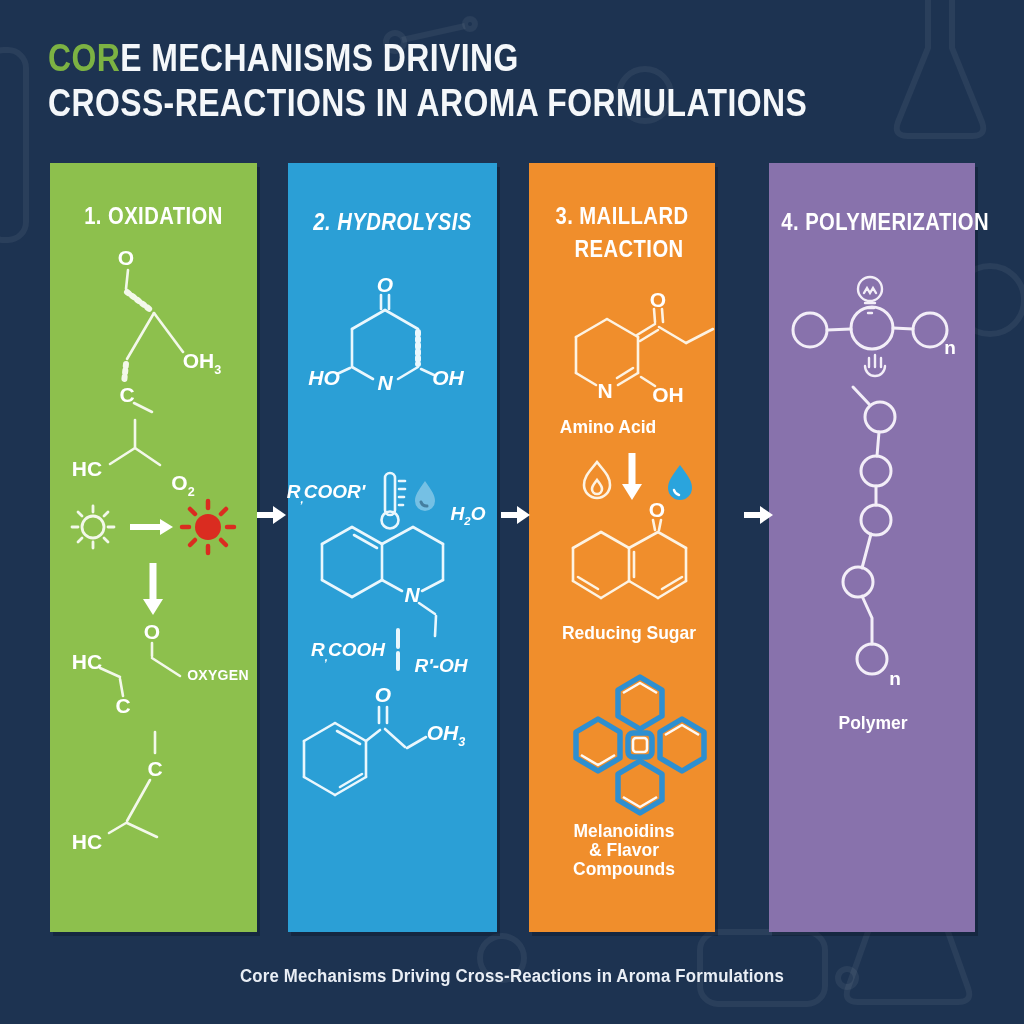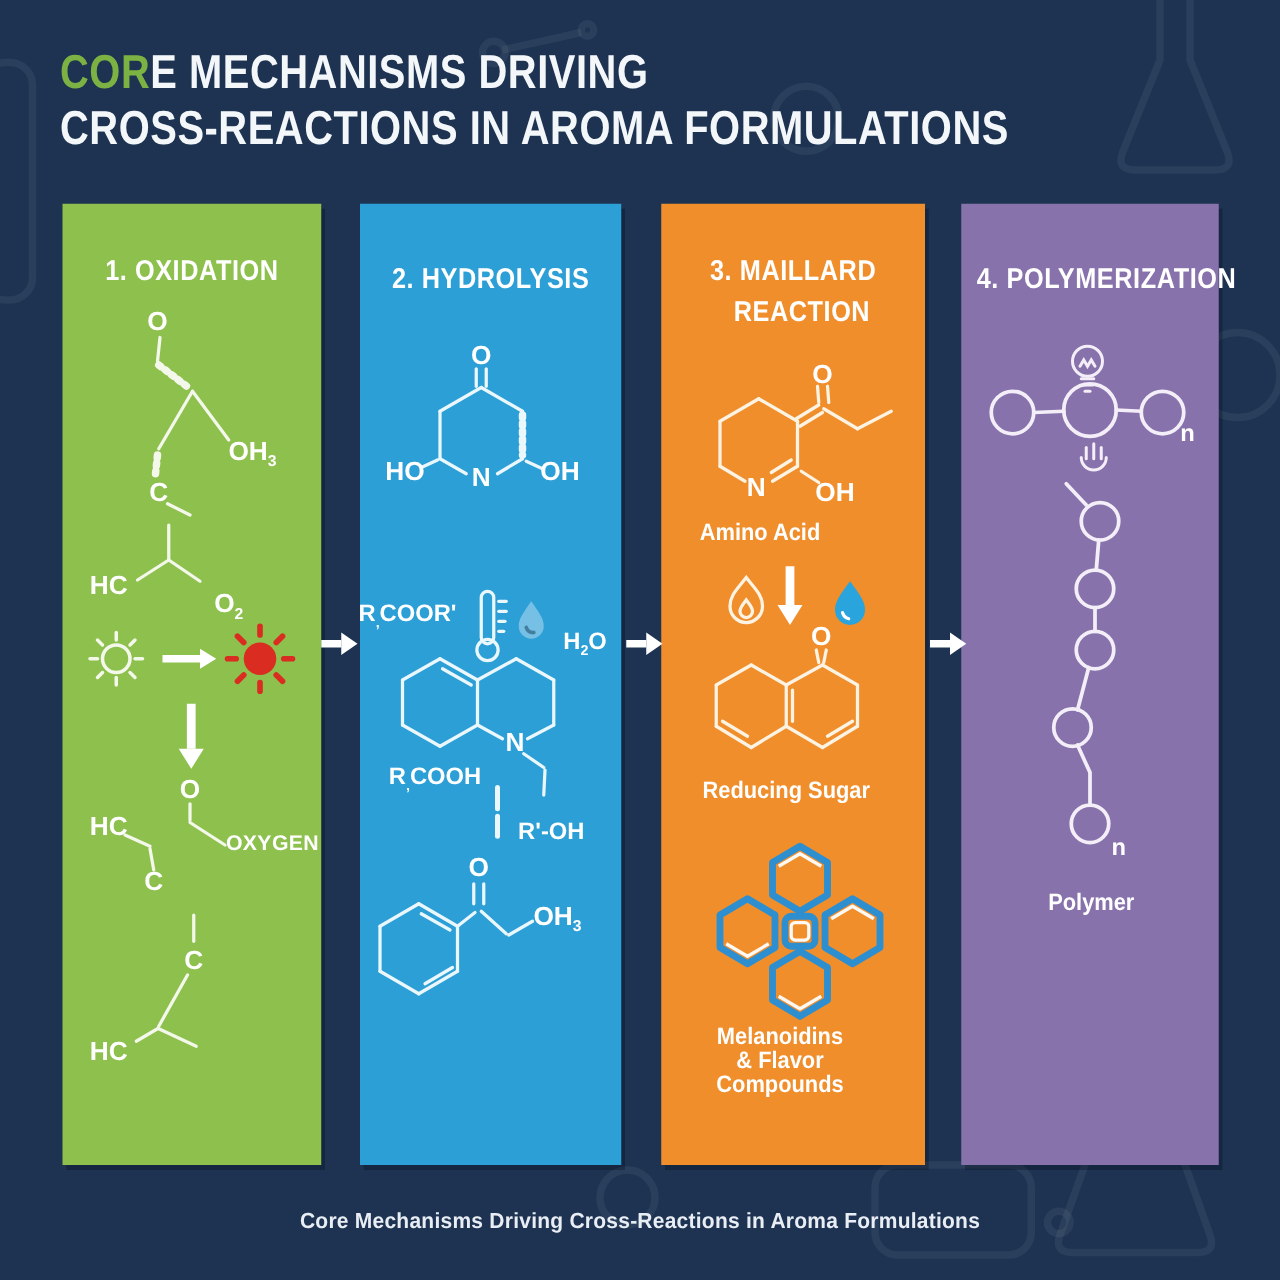--- a/index.html
+++ b/index.html
@@ -15,21 +15,21 @@
     transform:scaleX(.84);transform-origin:left center;white-space:nowrap;color:#f4f7fa;}
   .title-hl{color:#7cb243;}
   .panel{position:absolute;top:163px;height:769px;box-shadow:3px 4px 0 rgba(8,18,34,.35);}
   .panel svg.art{position:absolute;inset:0;}
   .ph{position:absolute;left:0;right:0;text-align:center;font-weight:700;font-size:23px;
     letter-spacing:.5px;transform:scaleX(.88);color:#fff;white-space:nowrap;}
   .lbl{position:absolute;transform:translate(-50%,-50%);font-weight:700;font-size:19px;
     white-space:nowrap;color:#fff;}
   .lbl sub{font-size:.6em;}
   .big{font-size:21px;}
-  .small{font-size:17px;letter-spacing:.3px;}
+  .small{font-size:14px;letter-spacing:.3px;}
   .cond{transform:translate(-50%,-50%) scaleX(.92);}
   .mel{line-height:19px;text-align:center;}
   .caption{position:absolute;left:0;right:0;top:966px;text-align:center;font-weight:700;
     font-size:17.5px;color:#e9eef5;letter-spacing:.2px;transform:scaleX(.96);}
   .gap-arrow{position:absolute;top:503px;}
 </style>
 </head>
 <body>
 
 <svg class="bgdeco" width="1024" height="1024" viewBox="0 0 1024 1024">
@@ -112,21 +112,21 @@
   <span class="lbl big" style="left:37px;top:306px">HC</span>
   <span class="lbl big" style="left:133px;top:322px"><span>O</span><sub>2</sub></span>
   <span class="lbl big" style="left:102px;top:469px">O</span>
   <span class="lbl small" style="left:168px;top:512px">OXYGEN</span>
   <span class="lbl big" style="left:37px;top:499px">HC</span>
   <span class="lbl big" style="left:73px;top:543px">C</span>
   <span class="lbl big" style="left:105px;top:606px">C</span>
   <span class="lbl big" style="left:37px;top:679px">HC</span>
 </div>
 
-<div class="panel" style="left:288px;width:209px;background:#2b9fd6;">
+<div class="panel" style="left:288px;width:209px;background:#2b9fd6;font-style:italic;">
   <div class="ph" style="top:46px;">2. HYDROLYSIS</div>
   <svg class="art" width="209" height="769" viewBox="0 0 209 769">
     <g stroke="#eaf7fd" stroke-width="2.6" fill="none" stroke-linecap="round">
       <line x1="93" y1="132" x2="93" y2="146"></line>
         <line x1="101" y1="132" x2="101" y2="146"></line>
       <line x1="97" y1="147" x2="130" y2="166"></line>
       <line x1="130" y1="169" x2="130" y2="201" stroke-width="6" stroke-dasharray="2.2 4.2"></line>
       <line x1="97" y1="147" x2="64" y2="166"></line>
       <line x1="64" y1="166" x2="64" y2="204"></line>
       <line x1="64" y1="204" x2="85" y2="216"></line>
@@ -176,27 +176,27 @@
       <path d="M133,339 a6,6 0 0 0 6,4" stroke="rgba(20,60,90,0.5)" stroke-width="3" fill="none" stroke-linecap="round"></path>
     </g>
   </svg>
   <span class="lbl big" style="left:97px;top:122px">O</span>
   <span class="lbl big" style="left:36px;top:215px">HO</span>
   <span class="lbl big" style="left:97px;top:220px">N</span>
   <span class="lbl big" style="left:160px;top:215px">OH</span>
   <span class="lbl" style="left:38px;top:330px"><span>R</span><sub>,</sub><span>COOR'</span></span>
   <span class="lbl" style="left:180px;top:352px"><span>H</span><sub>2</sub><span>O</span></span>
   <span class="lbl big" style="left:124px;top:432px">N</span>
-  <span class="lbl" style="left:60px;top:460px"><span>R</span><sub>,</sub><span>COOH</span></span>
+  <span class="lbl" style="left:60px;top:488px"><span>R</span><sub>,</sub><span>COOH</span></span>
   <span class="lbl" style="left:153px;top:503px">R'-OH</span>
   <span class="lbl big" style="left:95px;top:532px">O</span>
   <span class="lbl big" style="left:158px;top:572px"><span>OH</span><sub>3</sub></span>
 </div>
 
-<div class="panel" style="left:529px;width:211px;background:#f08e2c;">
+<div class="panel" style="left:529px;width:186px;background:#f08e2c;">
   <div class="ph" style="top:40px;">3. MAILLARD</div>
   <div class="ph" style="top:73px;padding-left:16px;">REACTION</div>
   <svg class="art" width="211" height="769" viewBox="0 0 211 769">
     <g stroke="#fdf3e3" stroke-width="2.6" fill="none" stroke-linecap="round">
       <line x1="78" y1="156" x2="109" y2="174"></line>
       <line x1="109" y1="174" x2="109" y2="210"></line>
       <line x1="78" y1="156" x2="47" y2="174"></line>
       <line x1="47" y1="174" x2="47" y2="210"></line>
       <line x1="47" y1="210" x2="67" y2="222"></line>
       <line x1="109" y1="210" x2="89" y2="222"></line>

